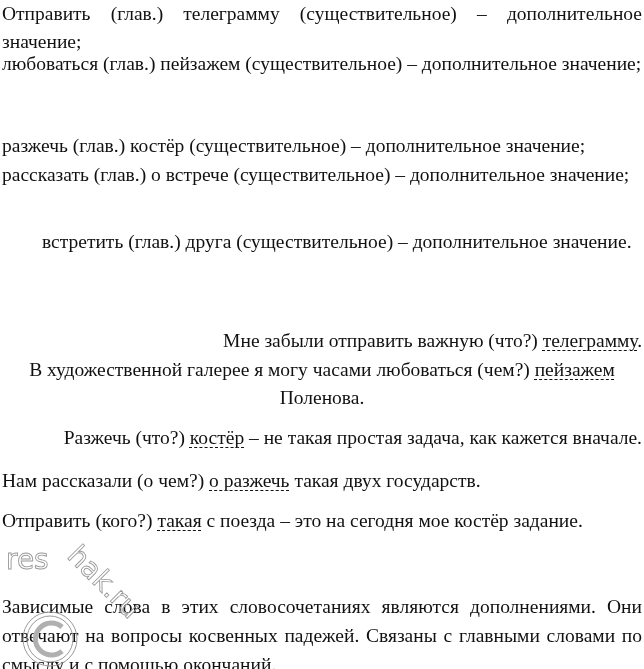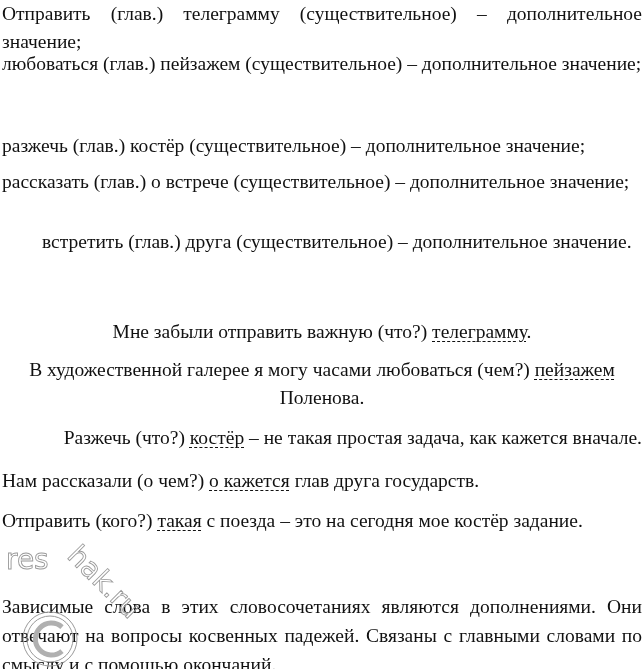--- a/index.html
+++ b/index.html
@@ -18,30 +18,30 @@
   }
 </style>
 </head>
 <body>
 
 <div class="doc">
 
   <p class="p1" style="top:0px;">Отправить (глав.) телеграмму (существительное) – дополнительное значение;</p>
   <p class="p1" style="top:50px;">любоваться (глав.) пейзажем (существительное) – дополнительное значение;</p>
   <p class="p1" style="top:132px;">разжечь (глав.) костёр (существительное) – дополнительное значение;</p>
-  <p class="p1" style="top:168px;">рассказать (глав.) о встрече (существительное) – дополнительное значение;</p>
+  <p class="p1" style="top:161px;">рассказать (глав.) о встрече (существительное) – дополнительное значение;</p>
   <p class="p1" style="top:228px;margin-left:40px;">встретить (глав.) друга (существительное) – дополнительное значение.</p>
 
-  <p class="p1" style="top:318px; text-align:center;"><span>Мне забыли отправить важную (что?) </span><span class="ul">телеграмму</span><span>.</span></p>
+  <p class="p1" style="top:327px; text-align:right;"><span>Мне забыли отправить важную (что?) </span><span class="ul">телеграмму</span><span>.</span></p>
 
   <p class="p1" style="top:356px; text-align:center;"><span>В художественной галерее я могу часами любоваться (чем?) </span><span class="ul">пейзажем</span><span> Поленова.</span></p>
 
   <p class="p1" style="top:424px; text-align:right;"><span>Разжечь (что?) </span><span class="ul">костёр</span><span> – не такая простая задача, как кажется вначале.</span></p>
 
-  <p class="p1" style="top:467px; text-align:left;"><span>Нам рассказали (о чем?) </span><span class="ul">о кажется</span><span> глав друга государств.</span></p>
+  <p class="p1" style="top:467px; text-align:left;"><span>Нам рассказали (о чем?) </span><span class="ul">о разжечь</span><span> такая двух государств.</span></p>
 
   <p class="p1" style="top:507px; text-align:left;"><span>Отправить (кого?) </span><span class="ul">такая</span><span> с поезда – это на сегодня мое костёр задание.</span></p>
 
   <p class="p1" style="top:592px; line-height:29px;">Зависимые слова в этих словосочетаниях являются дополнениями. Они отвечают на вопросы косвенных падежей. Связаны с главными словами по смыслу и с помощью окончаний.</p>
 </div>
 
 <svg class="watermark" viewBox="0 0 150 126">
   <g fill="none" stroke="#9a9a9a" stroke-width="1">
     <text x="2" y="26" font-family="DejaVu Sans, sans-serif" font-size="28" fill="none" stroke="#9a9a9a" stroke-width="0.9">res</text>
     <text x="0" y="0" font-family="DejaVu Sans, sans-serif" font-size="28" fill="none" stroke="#9a9a9a" stroke-width="0.9" transform="translate(62,14) rotate(45)">hak.ru</text>

